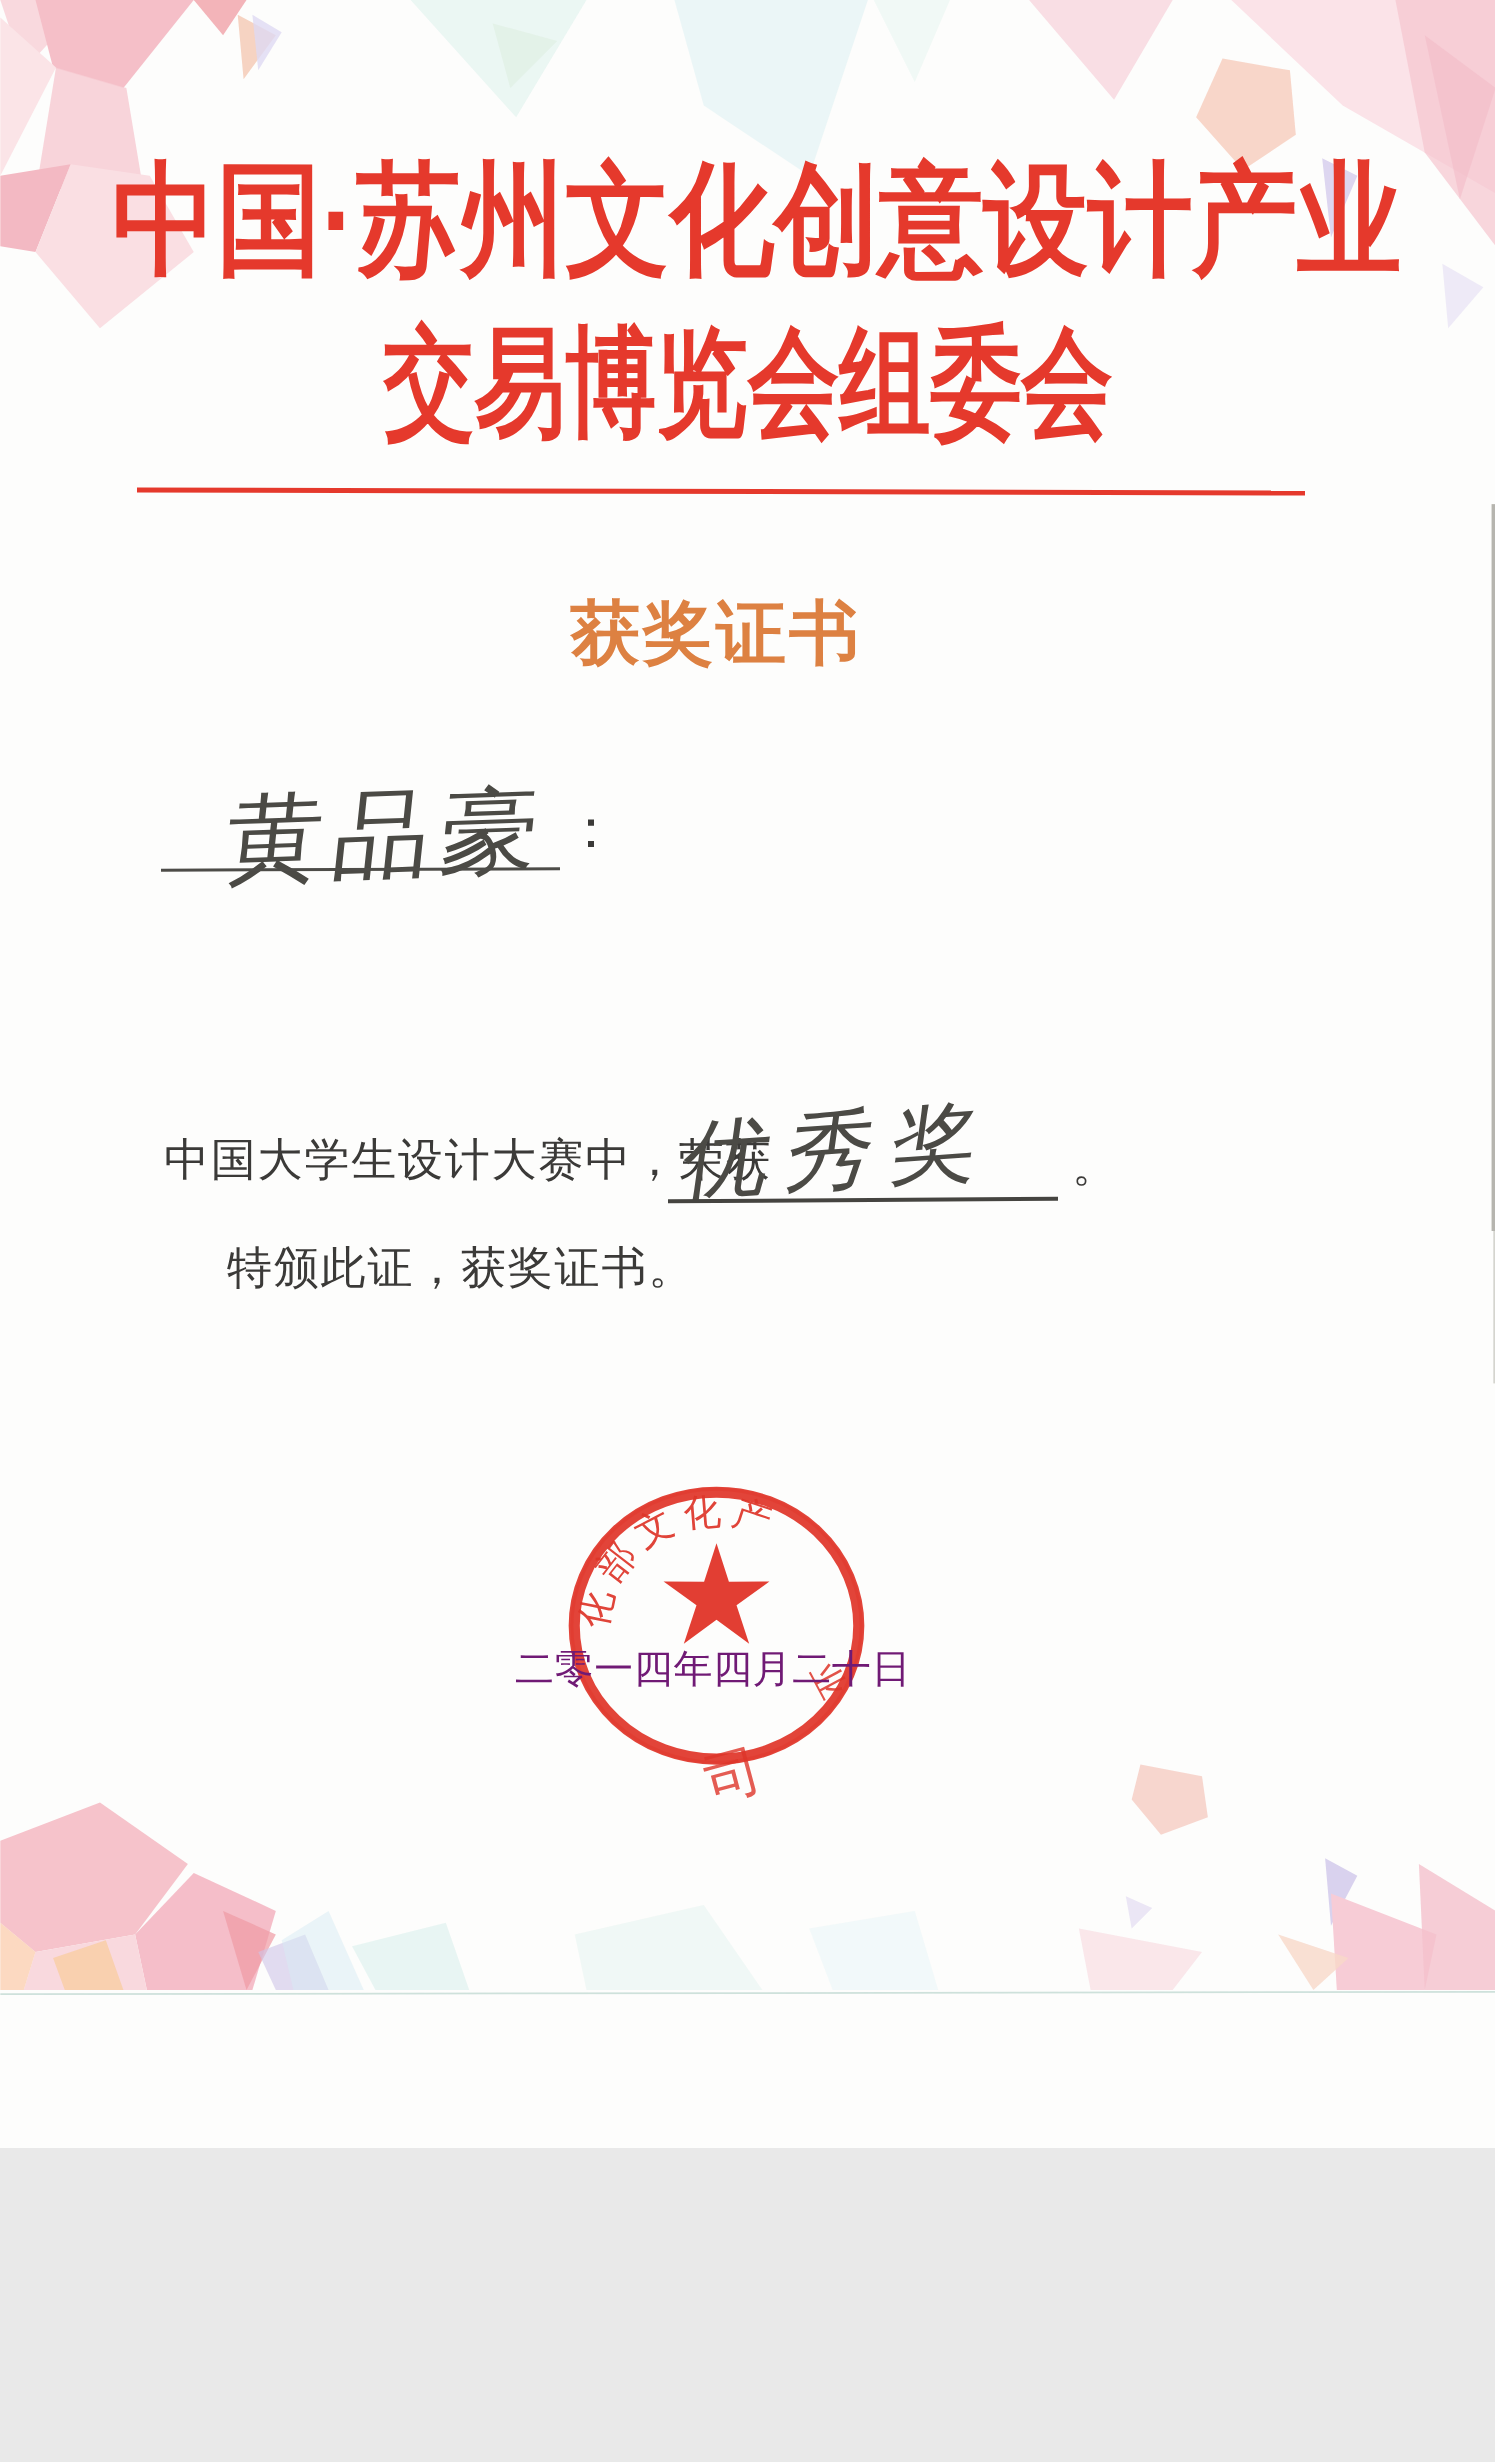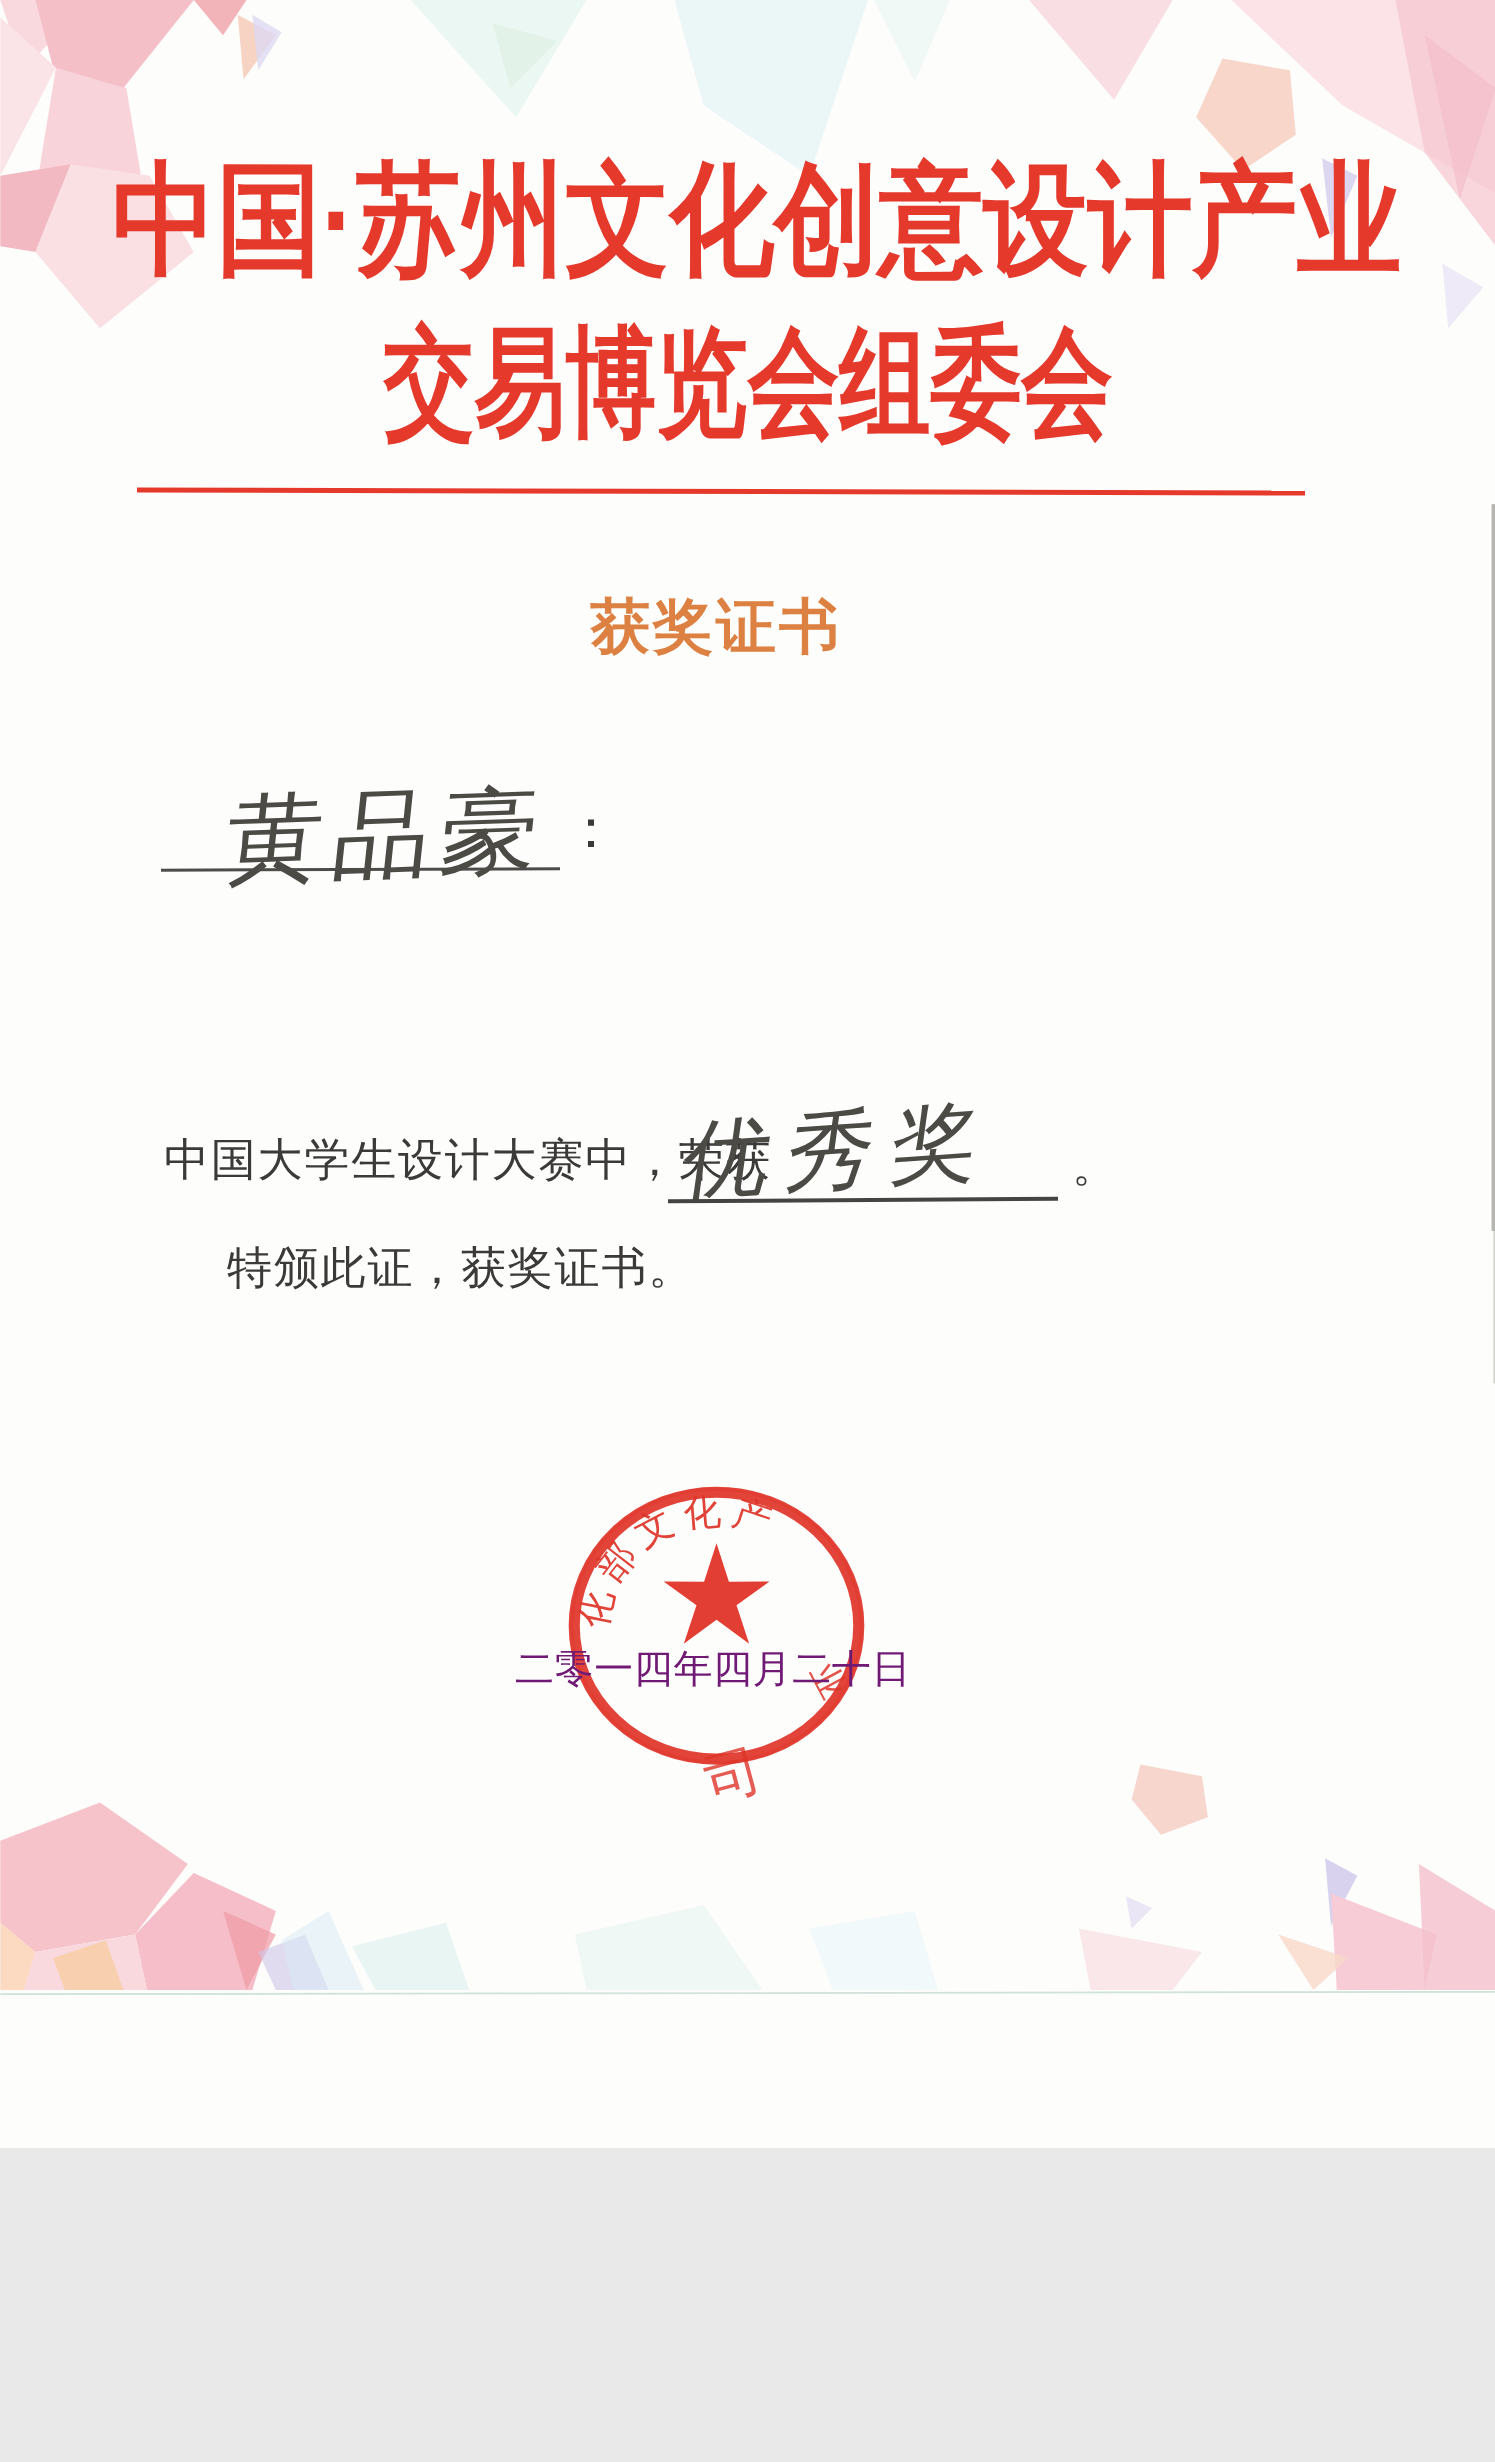--- a/index.html
+++ b/index.html
@@ -31,21 +31,21 @@
   .issuer-line2{top:321px;font-size:120px;transform:scaleX(.76);}
 
   .red-rule{
     left:137px;top:489px;width:1168px;height:5.3px;
     background:var(--title-red);transform:rotate(.15deg);z-index:2;
   }
 
   .cert-title{
     left:0;right:64px;top:587px;text-align:center;
     font-family:"Liberation Sans", sans-serif;font-weight:bold;
-    font-size:60px;letter-spacing:2.9px;color:var(--subtitle-orange);z-index:2;
+    font-size:70px;letter-spacing:2.9px;color:var(--subtitle-orange);z-index:2;
   }
 
   .body-text{
     font-size:45px;letter-spacing:1.8px;color:var(--body-ink);z-index:2;
   }
   .hand{
     font-family:"Liberation Serif", serif;
     color:var(--handwriting-ink);z-index:2;
   }
   .recipient-name{left:226px;top:771px;font-size:97px;letter-spacing:10.6px;

